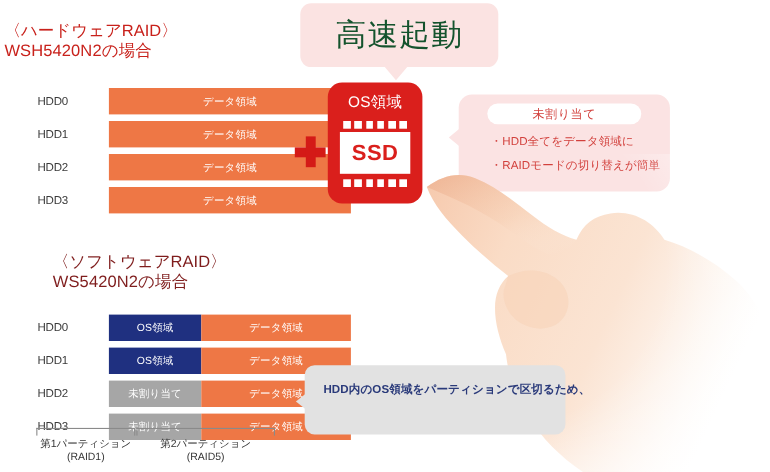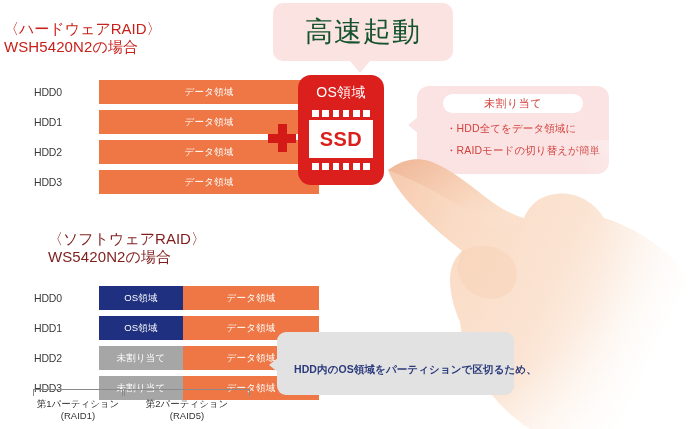--- a/index.html
+++ b/index.html
@@ -274,14 +274,14 @@
   <path d="M8,30 C22,20 36,16 52,22 C70,29 86,42 104,56
            C118,67 130,74 144,78 L132,96
            C116,92 100,82 84,70 C60,52 32,40 8,30 Z" fill="url(#skinShade)"></path>
   <path d="M82,111 C96,104 112,104 124,112 C136,120 140,134 134,146
            C128,158 112,162 98,156 C84,150 76,136 78,124 Z" fill="#f7d2b6" opacity="0.5"></path>
   <rect x="0" y="0" width="320" height="289" fill="url(#fade)"></rect>
 </svg>
 
 <div class="abs" id="note-tail"></div>
 <div class="abs" id="note-box">
-  <div class="note-line" style="top:31px;">HDD内のOS領域をパーティションで区切るため、</div>
+  <div class="note-line" style="top:15px;">HDD内のOS領域をパーティションで区切るため、</div>
 </div>
 
 </body></html>

